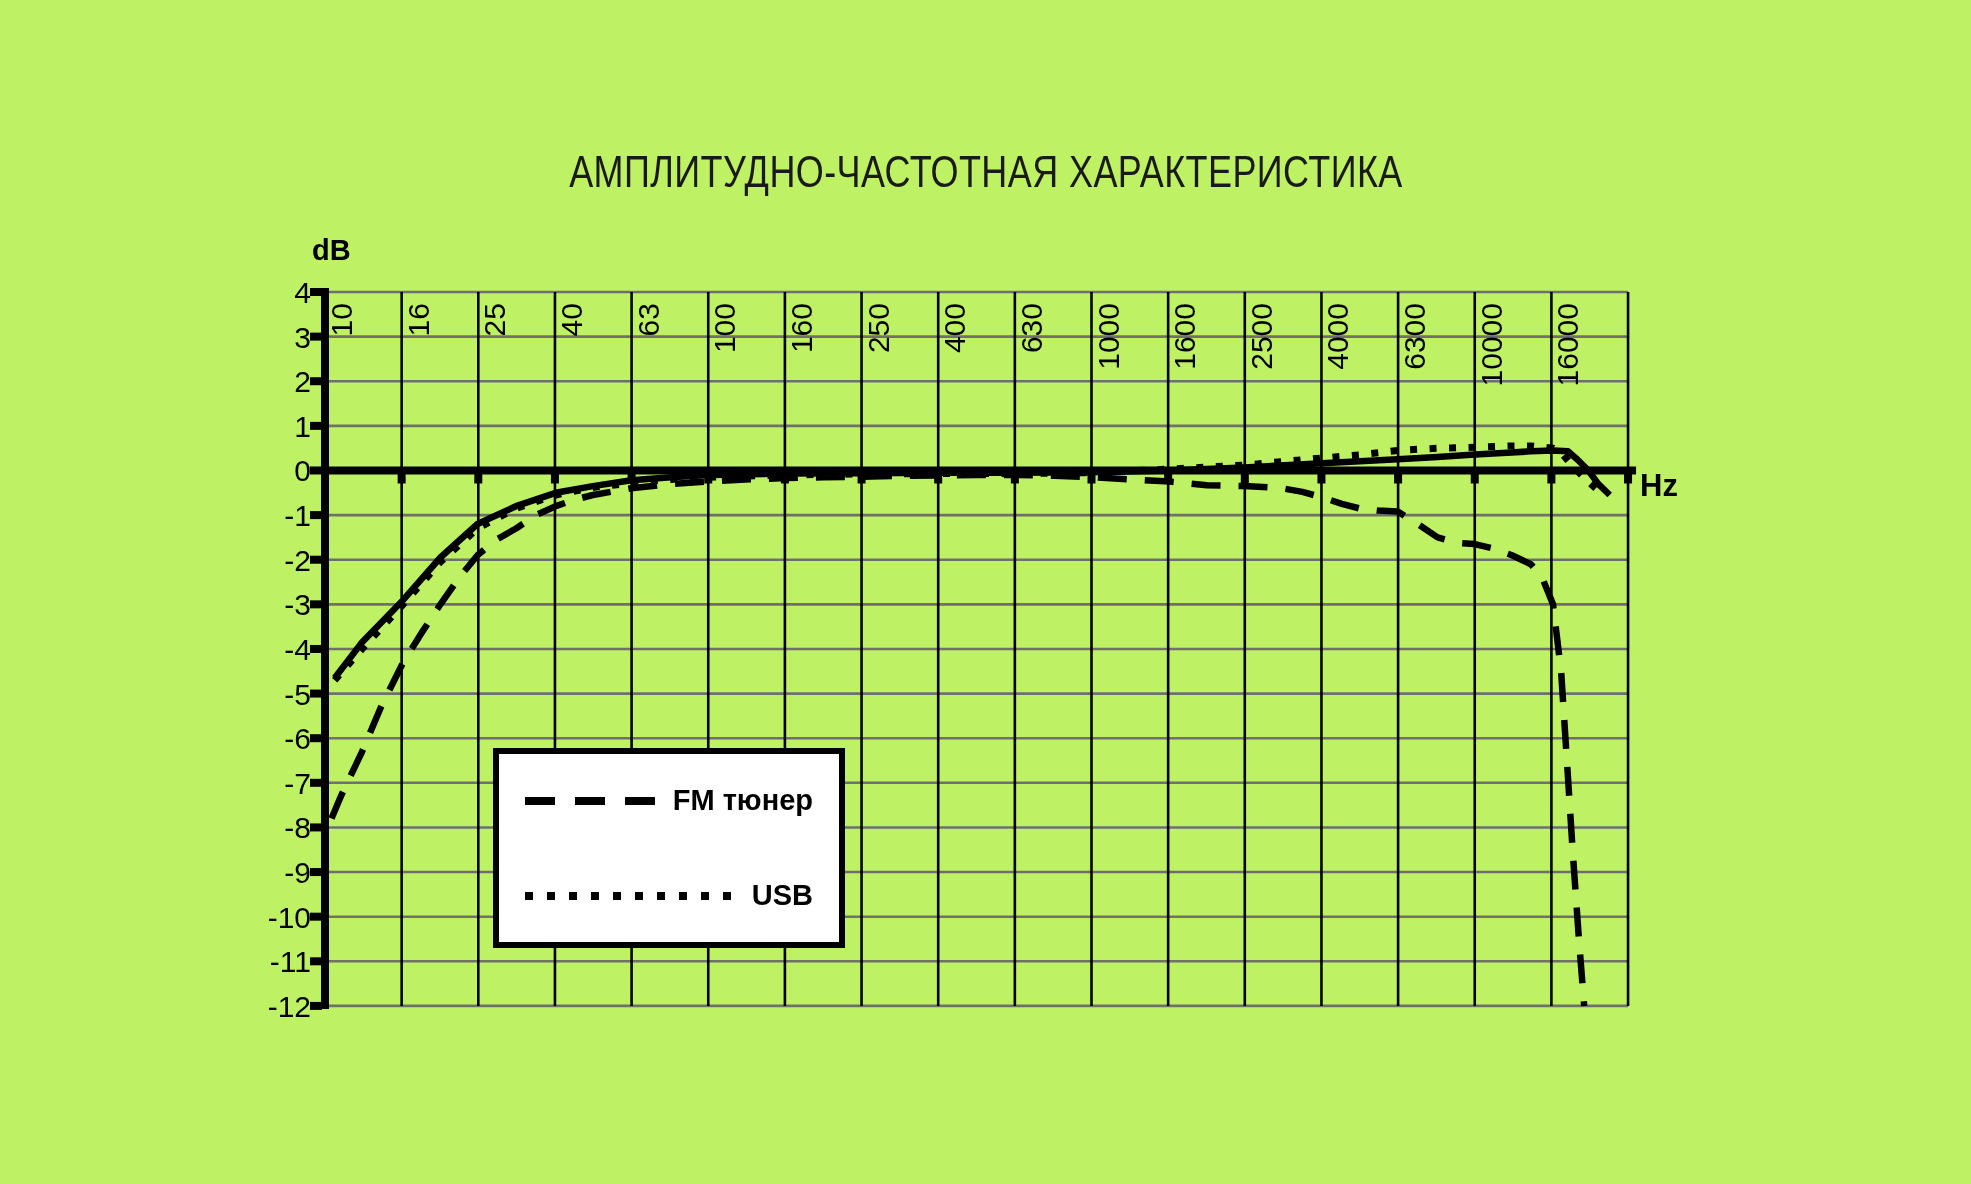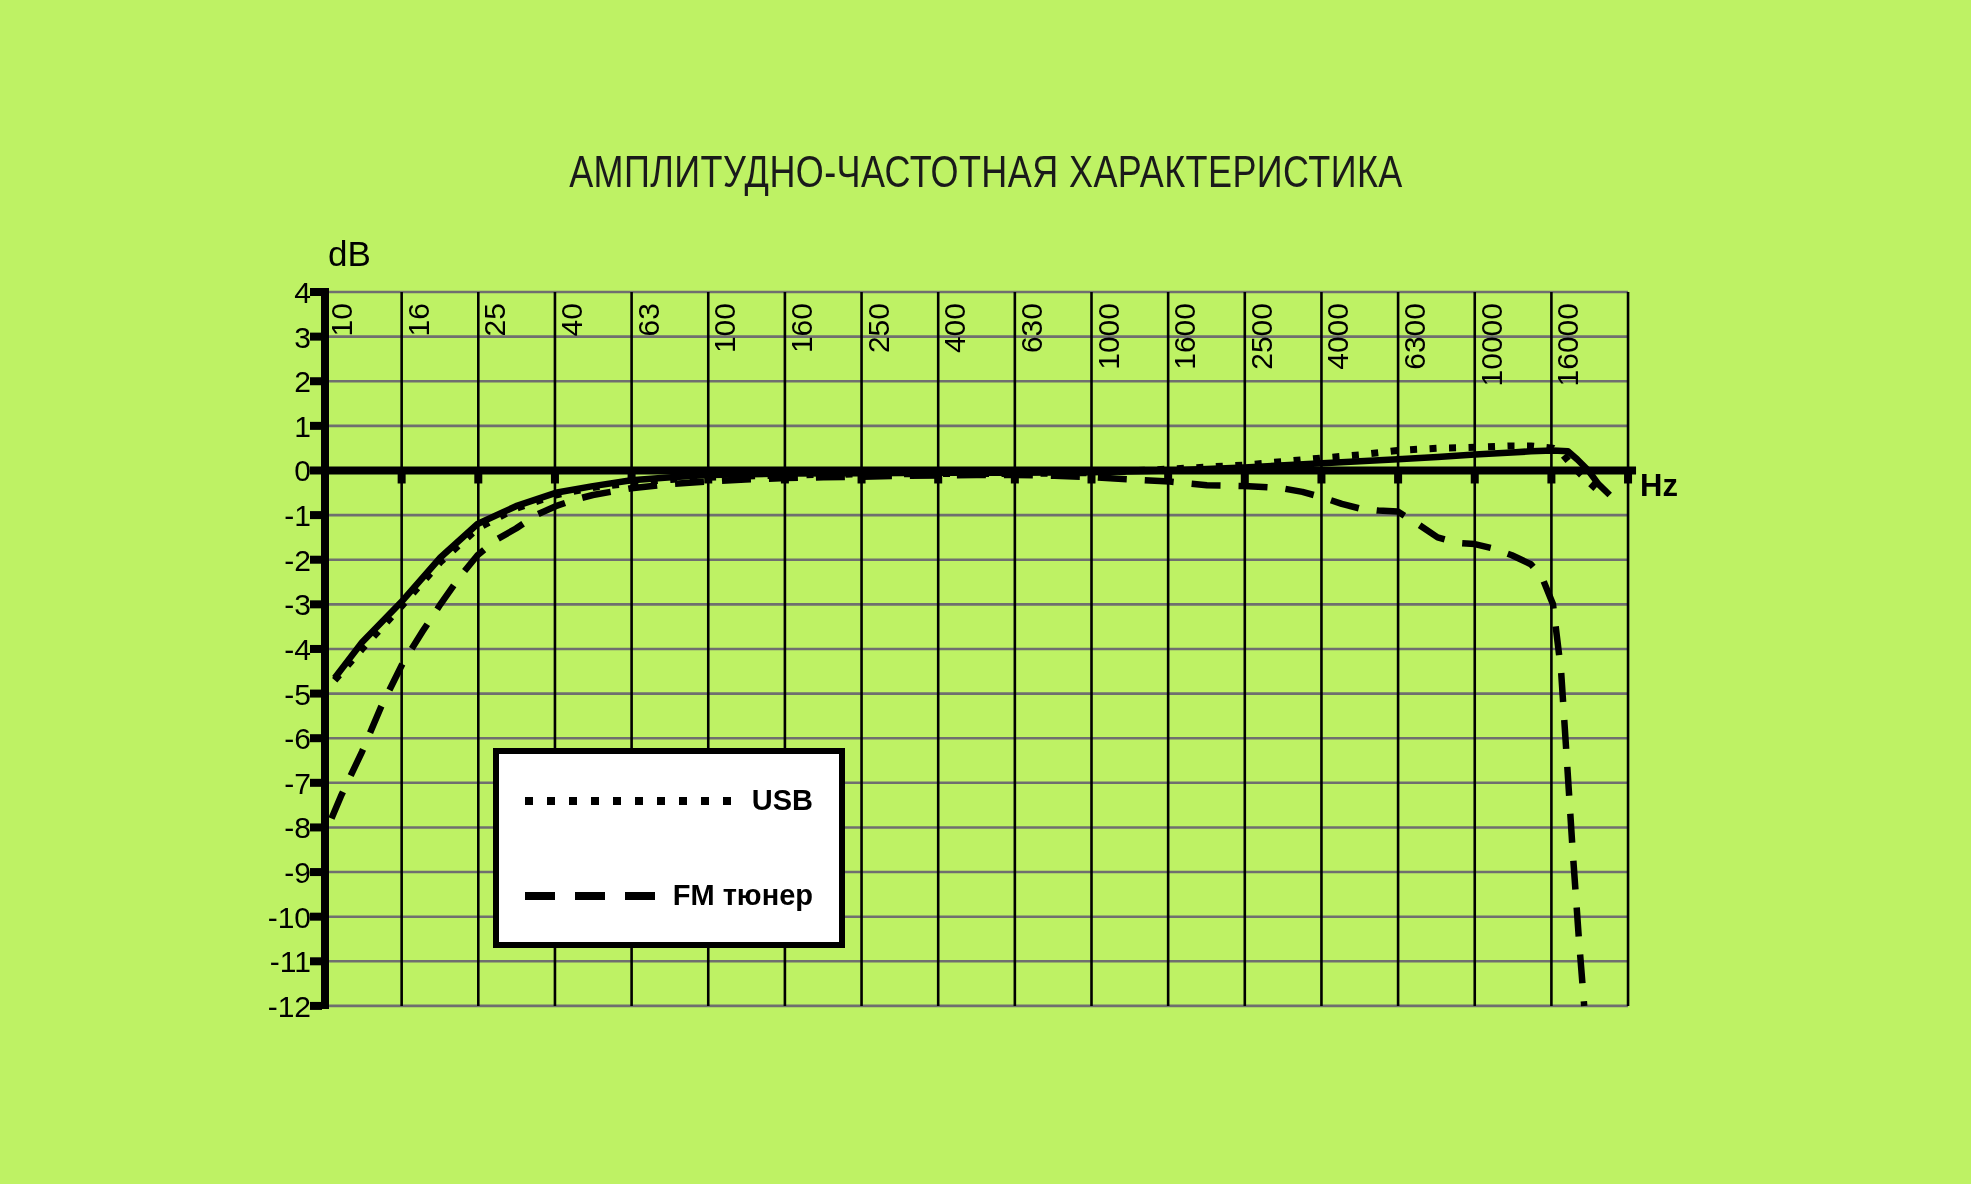--- a/index.html
+++ b/index.html
@@ -1,21 +1,21 @@
 <!DOCTYPE html>
 <html><head>
 <meta charset="utf-8">
 <style>
   html,body{margin:0;padding:0;background:#fff;}
   .page{position:relative;width:1971px;height:1184px;background:#bef264;overflow:hidden;
         font-family:"Liberation Sans",sans-serif;}
   .title{position:absolute;top:146px;left:0;width:100%;text-align:center;}
   .title span{display:inline-block;font-size:45px;font-weight:400;color:#1a1a1a;
               transform:scaleX(0.80);transform-origin:center;white-space:nowrap;letter-spacing:0.5px;}
-  .db-label{position:absolute;left:328px;top:234px;font-size:35px;font-weight:normal;color:#000;}
+  .db-label{position:absolute;left:312px;top:234px;font-size:29px;font-weight:bold;color:#000;}
   .hz-label{position:absolute;left:1640px;top:468px;font-size:31px;font-weight:bold;color:#000;}
   svg#chart-svg{position:absolute;left:0;top:0;}
   .gh{stroke:#6f6f6f;stroke-width:2.6;}
   .gv{stroke:#000;stroke-width:2.6;}
   .axis-main{stroke:#000;stroke-width:8;}
   .tickrect{fill:#000;}
   .xlab,.ylab{font-size:30px;fill:#000;font-family:"Liberation Sans",sans-serif;}
   .line-solid{fill:none;stroke:#000;stroke-width:6.5;stroke-linejoin:round;stroke-linecap:butt;}
   .line-dashed{fill:none;stroke:#000;stroke-width:6.5;stroke-dasharray:29 18;stroke-linejoin:round;stroke-linecap:butt;}
   .line-dotted{fill:none;stroke:#000;stroke-width:7;stroke-dasharray:7 12.5;stroke-linejoin:round;stroke-linecap:butt;}
@@ -159,22 +159,22 @@
       </g>
     <g id="g-se">
         <polyline points="331.5,818.5 340.9,796.2 362.1,751.6 381.0,707.0 403.2,662.3 422.8,631.1 440.4,604.3 459.2,577.6 477.5,555.3 496.4,539.6 516.0,528.5 535.9,515.1 555.7,506.2 575.3,499.5 592.9,495.0 631.3,488.3 671.1,483.9 708.3,481.6 745.4,479.4 786.5,478.1 823.6,477.2 860.8,476.7 899.2,475.8 939.0,475.4 976.1,474.9 1014.6,474.9 1054.4,475.8 1091.5,477.2 1128.6,479.4 1169.7,481.6 1206.9,485.2 1244.0,486.1 1262.9,487.0 1282.5,488.3 1302.4,491.9 1322.2,497.3 1341.8,503.9 1359.4,508.4 1378.2,510.6 1397.8,511.5 1417.7,524.0 1437.6,537.4 1457.2,542.8 1474.8,544.1 1493.6,548.6 1511.9,555.3 1530.8,564.2 1542.2,577.6 1553.0,604.3 1561.1,671.3 1566.9,760.5 1572.6,849.8 1578.9,939.0 1584.2,1005.9" class="line-dashed"></polyline>
         <polyline points="334.7,680.2 362.1,649.0 403.2,604.3 440.4,562.0 477.5,528.5 516.0,508.4 555.7,495.0 592.9,487.4 631.3,483.0 671.1,479.4 708.3,477.2 786.5,474.9 860.8,474.0 939.0,473.6 1014.6,473.6 1091.5,472.7 1169.7,469.1 1244.0,465.1 1322.2,458.0 1359.4,454.9 1397.8,450.4 1437.6,448.2 1474.8,447.3 1511.9,445.9 1530.8,445.9 1553.0,448.2 1563.1,454.9 1572.6,466.0 1585.9,479.4 1598.2,490.6 1606.0,492.8" class="line-dotted"></polyline>
         <polyline points="334.7,678.0 362.1,642.3 403.2,599.9 440.4,557.5 477.5,524.0 516.0,506.2 555.7,492.8 592.9,486.1 631.3,480.3 671.1,477.2 708.3,474.9 786.5,473.6 860.8,473.2 939.0,472.7 1014.6,472.7 1091.5,472.3 1169.7,470.5 1244.0,467.4 1322.2,463.3 1397.8,459.3 1437.6,457.1 1474.8,454.4 1511.9,452.6 1530.8,451.3 1553.0,450.4 1567.9,451.3 1577.1,459.3 1588.4,470.5 1598.2,483.9 1609.7,495.0" class="line-solid"></polyline>
       </g>
   </svg>
 
   <div class="legend">
     <div class="legend-row">
+      <div class="sample s-dashed"></div>
+      <span class="legend-label">FM тюнер</span>
+    </div>
+    <div class="legend-row">
       <div class="sample s-dotted"></div>
       <span class="legend-label">USB</span>
-    </div>
-    <div class="legend-row">
-      <div class="sample s-dashed"></div>
-      <span class="legend-label">FM тюнер</span>
     </div>
   </div>
 
 </div>
 
 </body></html>

